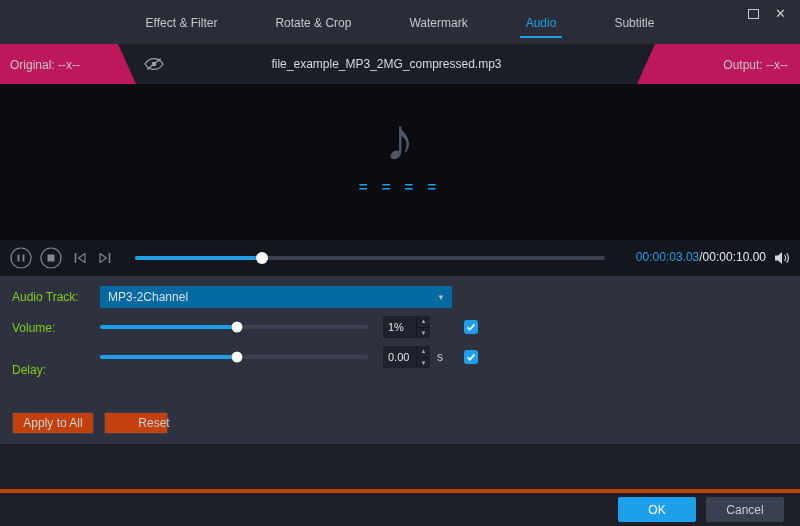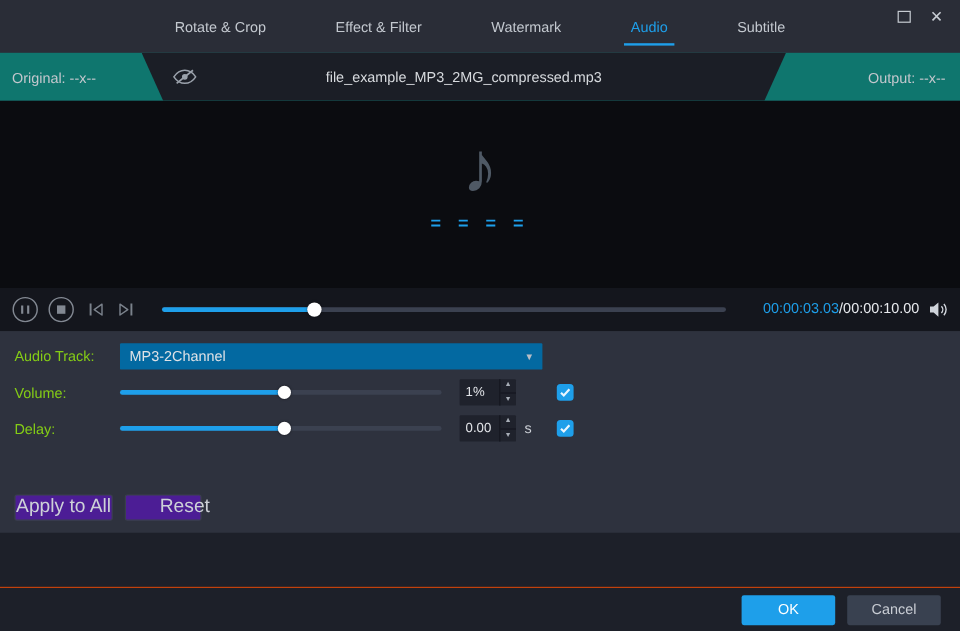--- a/index.html
+++ b/index.html
@@ -10,21 +10,21 @@
   .tabbar { position:absolute; top:0; left:0; right:0; height:44px; background:#2a2d37;
             display:flex; align-items:center; justify-content:center; gap:54px; }
   .tab { color:#c3c8cf; font-size:12px; padding:2px 2px 8px; position:relative; cursor:pointer; margin-top:8px; }
   .tab.active { color:#1e9fea; }
   .tab.active::after { content:""; position:absolute; left:-4px; right:-4px; bottom:0; height:2px; background:#1e9fea; }
   .win-controls { position:absolute; right:14px; top:7px; display:flex; align-items:center; gap:16px; }
   .max-icon { width:11px; height:10px; border:1px solid #c7ccd3; display:inline-block; }
   .close-icon { color:#c7ccd3; font-size:13px; line-height:1; }
 
   
-  .infobar { position:absolute; top:44px; left:0; right:0; height:40px; background:#0f766e; }
+  .infobar { position:absolute; top:44px; left:0; right:0; height:40px; background:#be185d; }
   .center-plate { position:absolute; left:118px; right:145px; top:0; bottom:0; background:#1b1e26;
                   clip-path: polygon(0 0, 100% 0, calc(100% - 18px) 100%, 18px 100%); }
   .eye-wrap { position:absolute; left:26px; top:13px; }
   .filename { position:absolute; left:0; right:0; top:13px; text-align:center; color:#d7dade; font-size:12px; }
   .orig-label { position:absolute; left:10px; top:14px; color:#c3c7cd; font-size:12px; }
   .out-label { position:absolute; right:12px; top:14px; color:#c3c7cd; font-size:12px; }
 
   
   .preview { position:absolute; top:84px; left:0; right:0; height:156px; background:#0b0c10; }
   .note { position:absolute; left:50%; top:26px; transform:translateX(-50%); font-size:60px; color:#4f5965; line-height:1; }
@@ -55,40 +55,40 @@
   .vol-slider { left:100px; top:49px; width:268px; }
   .delay-slider { left:100px; top:79px; width:268px; }
   .slider .slider-thumb { width:11px; height:11px; }
   .numbox { position:absolute; left:383px; width:47px; height:22px; background:#1f222c; display:flex; border-radius:1px; }
   .num-value { flex:1; color:#e2e4e8; font-size:11px; line-height:22px; padding-left:5px; }
   .spin { width:14px; display:flex; flex-direction:column; border-left:1px solid #141720; }
   .spin span { flex:1; font-size:6px; color:#a7adb6; text-align:center; line-height:10px; cursor:pointer; }
   .spin .spin-up { border-bottom:1px solid #141720; }
   .apply-icon { position:absolute; left:463px; cursor:pointer; }
   .unit { position:absolute; left:437px; color:#ccd0d6; font-size:12px; }
-  .small-btn { position:absolute; height:22px; background:#4c1d95; border:1px solid #3a404d; border-radius:2px;
-               color:#cdd1d7; font-size:16px; display:flex; align-items:center; justify-content:center; cursor:pointer; }
+  .small-btn { position:absolute; height:22px; background:#c2410c; border:1px solid #3a404d; border-radius:2px;
+               color:#cdd1d7; font-size:12px; display:flex; align-items:center; justify-content:center; cursor:pointer; }
 
   
   .footer { position:absolute; top:444px; left:0; right:0; bottom:0; background:#1d2029; }
-  .btnbar { position:absolute; left:0; right:0; bottom:0; height:37px; border-top:1px solid #c2410c;
+  .btnbar { position:absolute; left:0; right:0; bottom:0; height:37px; border-top:4px solid #c2410c;
             display:flex; justify-content:flex-end; align-items:center; gap:10px; padding-right:16px; }
   .btn { width:78px; height:25px; border-radius:2px; font-size:12px; display:flex; align-items:center;
          justify-content:center; cursor:pointer; }
   .btn-ok { background:#1e9fea; color:#fff; }
   .btn-cancel { background:#394150; color:#c9cdd4; }
 </style>
 </head>
 <body>
 
 <div class="app">
 
   <div class="tabbar">
+    <div class="tab">Effect &amp; Filter</div>
     <div class="tab">Rotate &amp; Crop</div>
-    <div class="tab">Effect &amp; Filter</div>
     <div class="tab">Watermark</div>
     <div class="tab active">Audio</div>
     <div class="tab">Subtitle</div>
     <div class="win-controls">
       <span class="max-icon"></span>
       <span class="close-icon">✕</span>
     </div>
   </div>
 
   <div class="infobar">
@@ -173,21 +173,21 @@
         <span class="spin-down">▼</span>
       </span>
     </div>
     <span class="apply-icon" style="top:43px;">
       <svg width="16" height="16" viewBox="0 0 16 16">
         <rect x="1" y="1" width="14" height="14" rx="3" fill="#1e9fea"></rect>
         <path d="M4.5 8.3l2.3 2.3 4.7-5.2" stroke="#eaf6ff" stroke-width="1.8" fill="none"></path>
       </svg>
     </span>
 
-    <span class="plabel" style="top:75px;">Delay:</span>
+    <span class="plabel" style="top:87px;">Delay:</span>
     <div class="slider delay-slider">
       <div class="slider-fill" style="width: 51%;"></div>
       <div class="slider-thumb" style="left: 51%;"></div>
     </div>
     <div class="numbox" style="top:70px;">
       <span class="num-value">0.00</span>
       <span class="spin">
         <span class="spin-up">▲</span>
         <span class="spin-down">▼</span>
       </span>

